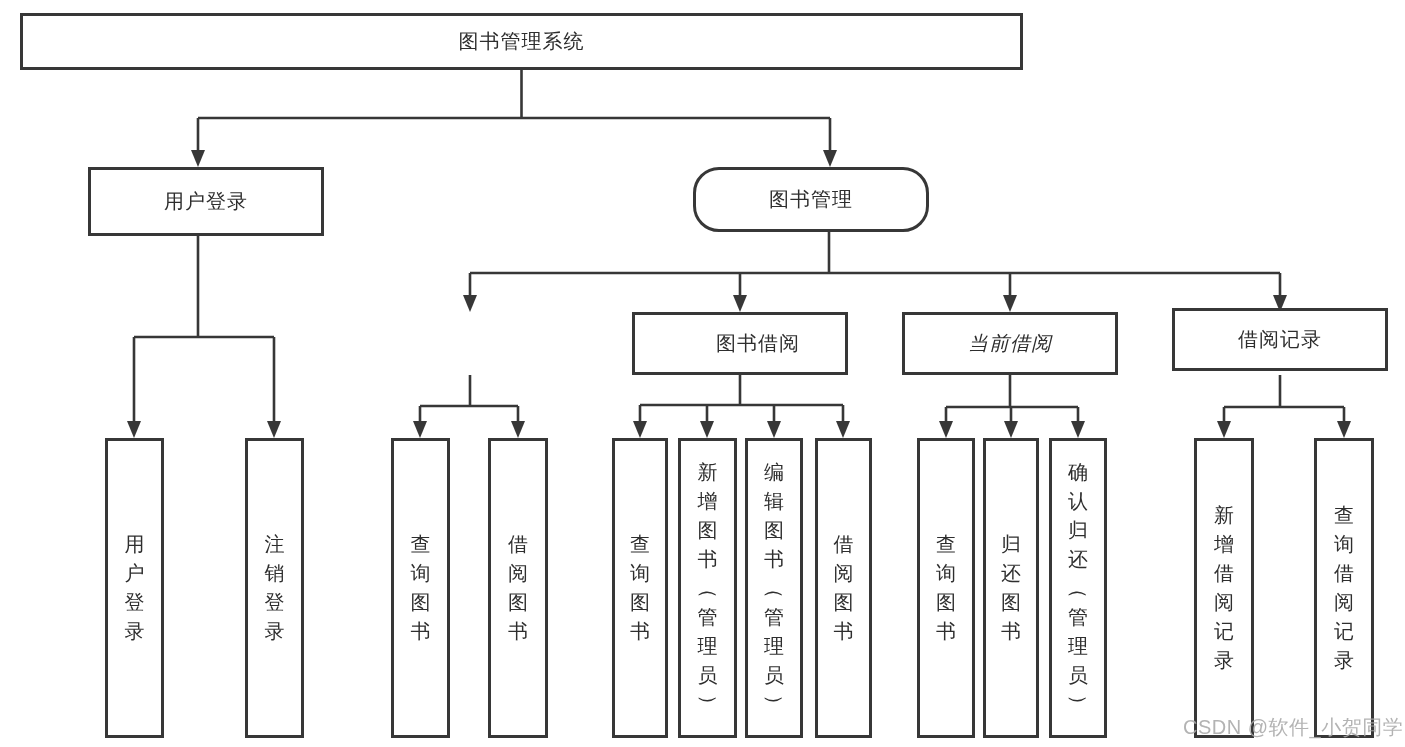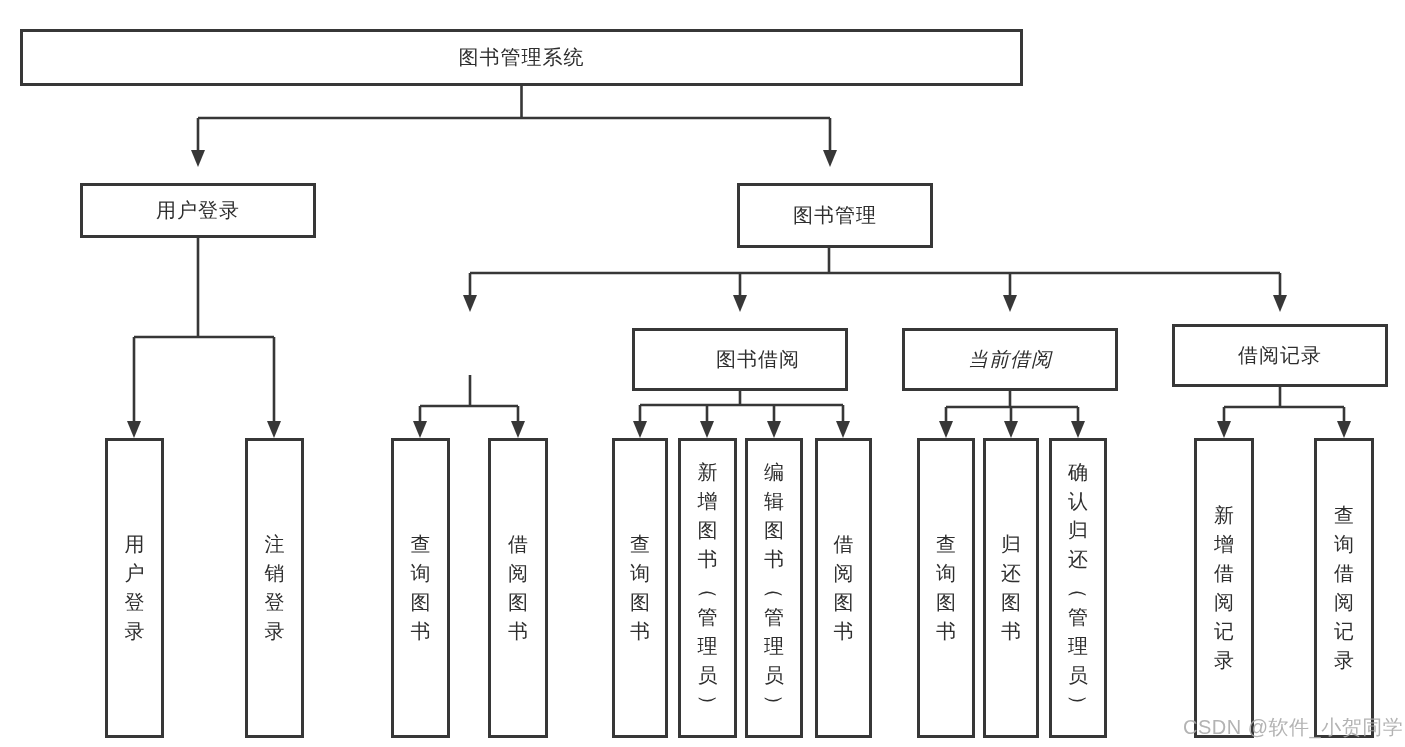--- a/index.html
+++ b/index.html
@@ -17,21 +17,20 @@
     box-sizing: border-box;
     border: 3px solid #373737;
     background: #ffffff;
     display: flex;
     align-items: center;
     justify-content: center;
     font-size: 20px;
     color: #2e2e2e;
     letter-spacing: 1px;
     z-index: 2;
-    margin-top: 16px;
   }
   .vbox {
     position: absolute;
     top: 438px;
     height: 300px;
     box-sizing: border-box;
     border: 3px solid #373737;
     background: #ffffff;
     display: flex;
     flex-direction: column;
@@ -101,22 +100,22 @@
       <polygon points="946,438 939,421 953,421"></polygon>
       <polygon points="1011,438 1004,421 1018,421"></polygon>
       <polygon points="1078,438 1071,421 1085,421"></polygon>
       <polygon points="1224,438 1217,421 1231,421"></polygon>
       <polygon points="1344,438 1337,421 1351,421"></polygon>
     </g>
   </svg>
 
   <div class="hbox" style="left:20px; top:13px; width:1003px; height:57px;">图书管理系统</div>
 
-  <div class="hbox" style="left:80px; top:167px; width:236px; height:55px;">用户登录</div>
-  <div class="hbox" style="left:737px; top:167px; width:196px; height:65px;">图书管理</div>
+  <div class="hbox" style="left:88px; top:167px; width:236px; height:69px;">用户登录</div>
+  <div class="hbox" style="left:693px; top:167px; width:236px; height:65px;border-radius:26px;">图书管理</div>
 
   <div class="hbox" style="left:632px; top:312px; width:216px; height:63px;padding-left:36px;">图书借阅</div>
   <div class="hbox" style="left:902px; top:312px; width:216px; height:63px;font-style:italic;">当前借阅</div>
   <div class="hbox" style="left:1172px; top:308px; width:216px; height:63px;">借阅记录</div>
 
   <div class="vbox" style="left:105px; width:59px;">
       <span>用</span>
       <span>户</span>
       <span>登</span>
       <span>录</span>

